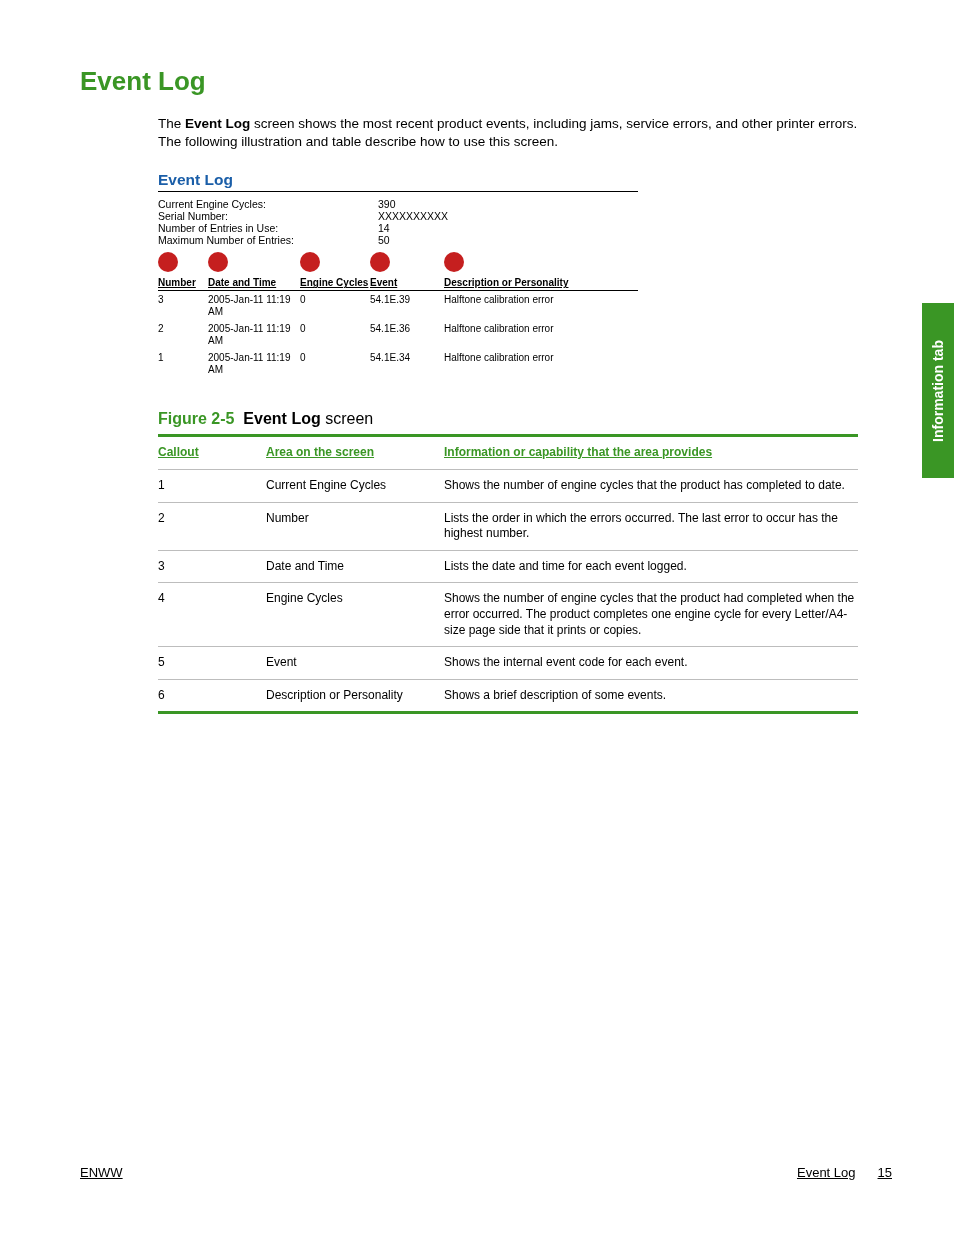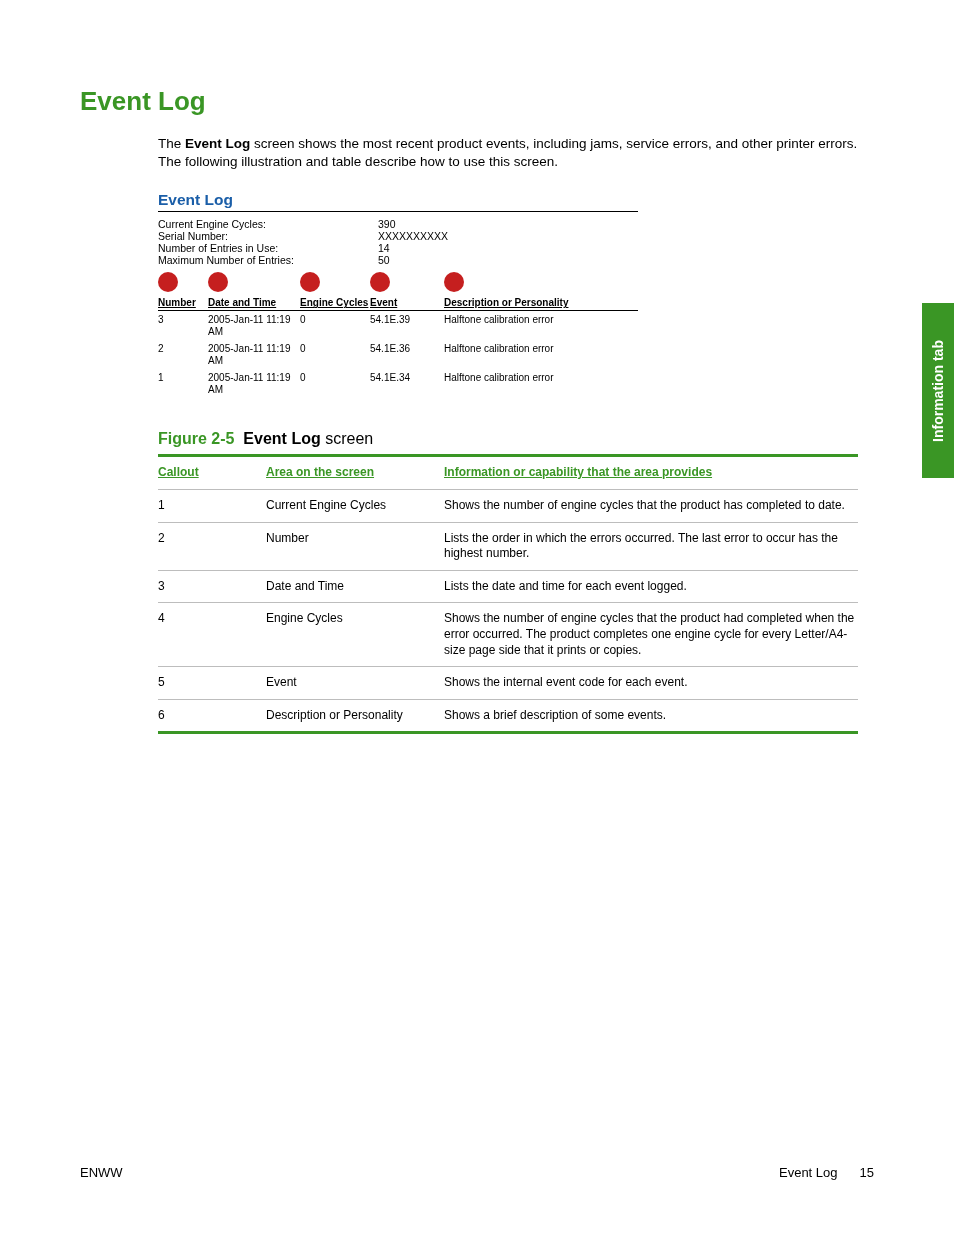--- a/index.html
+++ b/index.html
@@ -7,21 +7,21 @@
     padding: 0;
     font-family: Arial, Helvetica, sans-serif;
     font-size: 13px;
     color: #000;
     position: relative;
     width: 954px;
     height: 1235px;
     background: #fff;
   }
   .page {
-    padding: 86px 80px 60px 80px;
+    padding: 66px 80px 60px 80px;
     box-sizing: border-box;
     height: 100%;
     position: relative;
   }
   h1.main-title {
     color: #3a9625;
     font-size: 26px;
     font-weight: bold;
     margin: 0 0 18px 0;
   }
@@ -138,25 +138,26 @@
   }
   .side-tab span {
     transform: rotate(-90deg);
     white-space: nowrap;
   }
 
   
   .footer {
     position: absolute;
     left: 80px;
-    right: 80px;
+    right: 62px;
     bottom: 55px;
     display: flex;
     justify-content: space-between;
     font-size: 13px;
+    text-decoration: underline;
   }
   .footer-right { display: flex; gap: 22px; }
 </style>
 </head>
 <body>
 
 <div class="page">
   <h1 class="main-title">Event Log</h1>
 
   <p class="intro">

